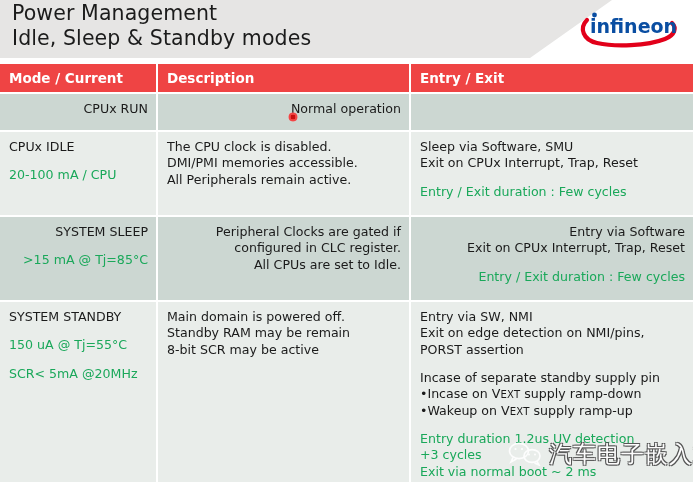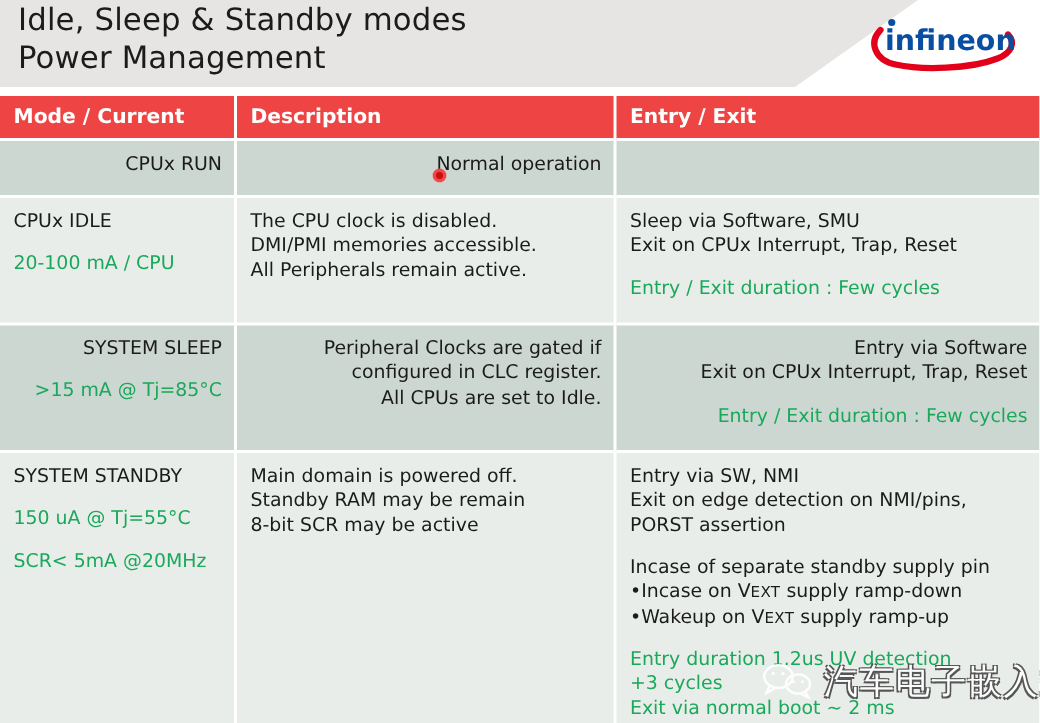--- a/index.html
+++ b/index.html
@@ -112,22 +112,22 @@
   .wm-icon{position:absolute;left:2px;top:2px;width:42px;height:26px;}
 </style>
 </head>
 <body>
 
 <div id="slide">
 
   <div class="header-band">
     <div class="band-fill"></div>
     <div class="title-block">
+      <div class="title-line">Power Management</div>
       <div class="title-line l2">Idle, Sleep &amp; Standby modes</div>
-      <div class="title-line">Power Management</div>
     </div>
 
     <div class="logo">
       <svg width="108" height="44" viewBox="0 0 108 44" xmlns="http://www.w3.org/2000/svg">
         <g>
           <path d="M10 14 C2 22, 6 34, 20 37 C38 41, 70 40, 88 33 C98 29, 100 22, 95 17" fill="none" stroke="#e2001a" stroke-width="4.2" stroke-linecap="round"></path>
         </g>
         <g fill="#0a4ea2" font-family="DejaVu Sans, Liberation Sans, sans-serif" font-size="19" font-weight="bold">
           <text x="13" y="27">infineon</text>
         </g>

